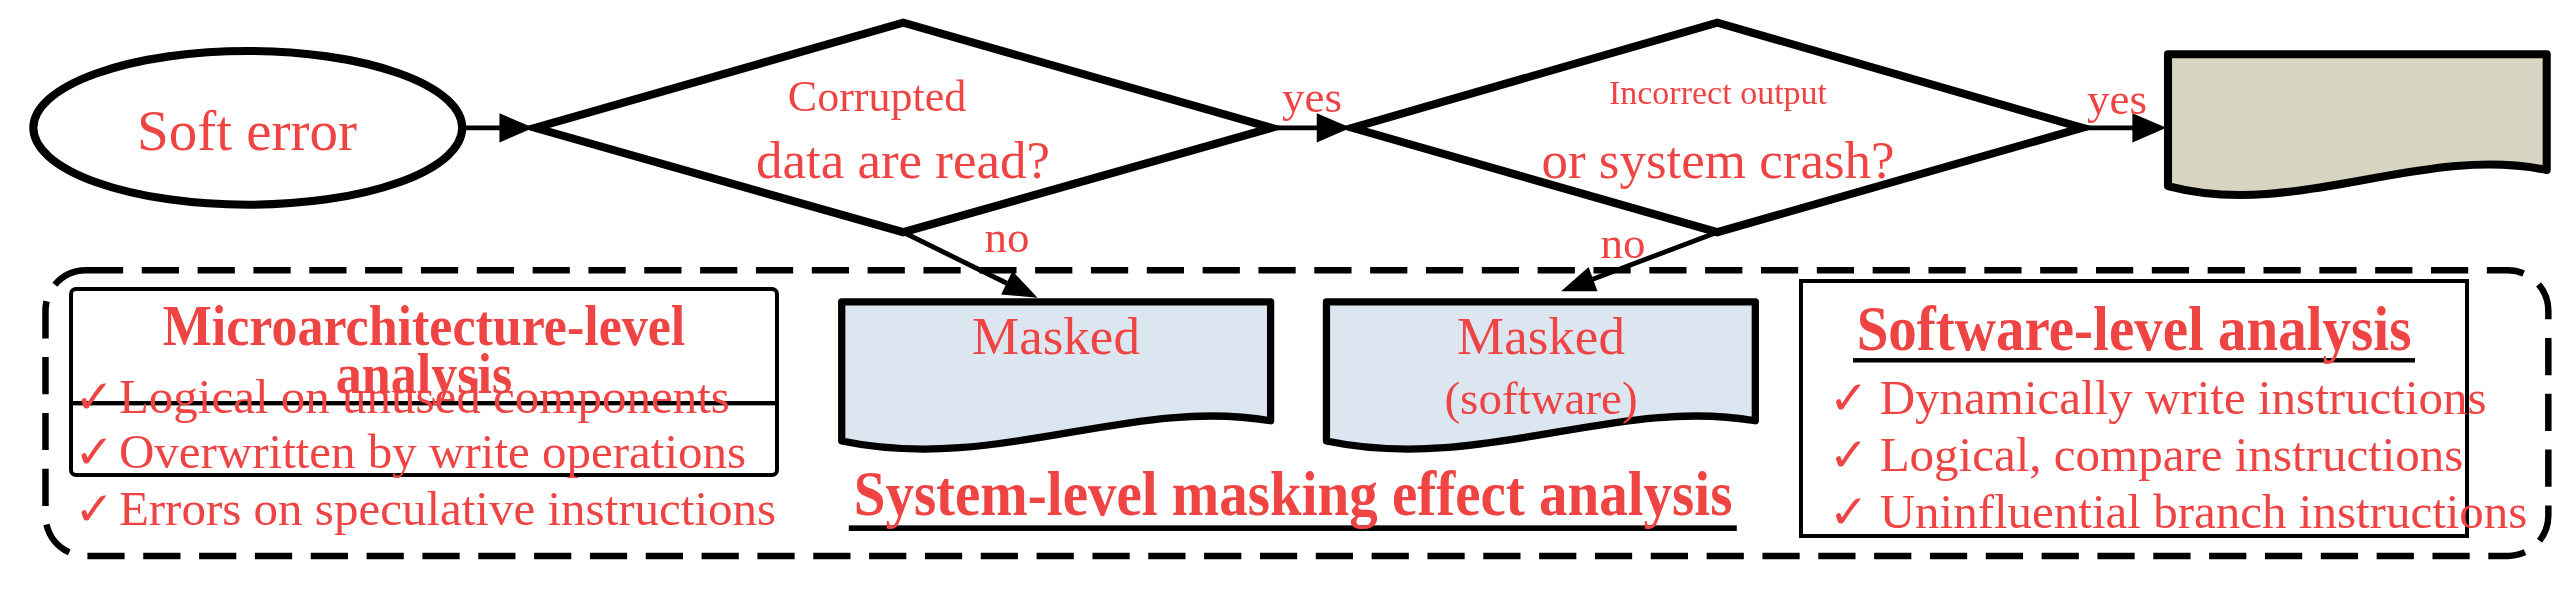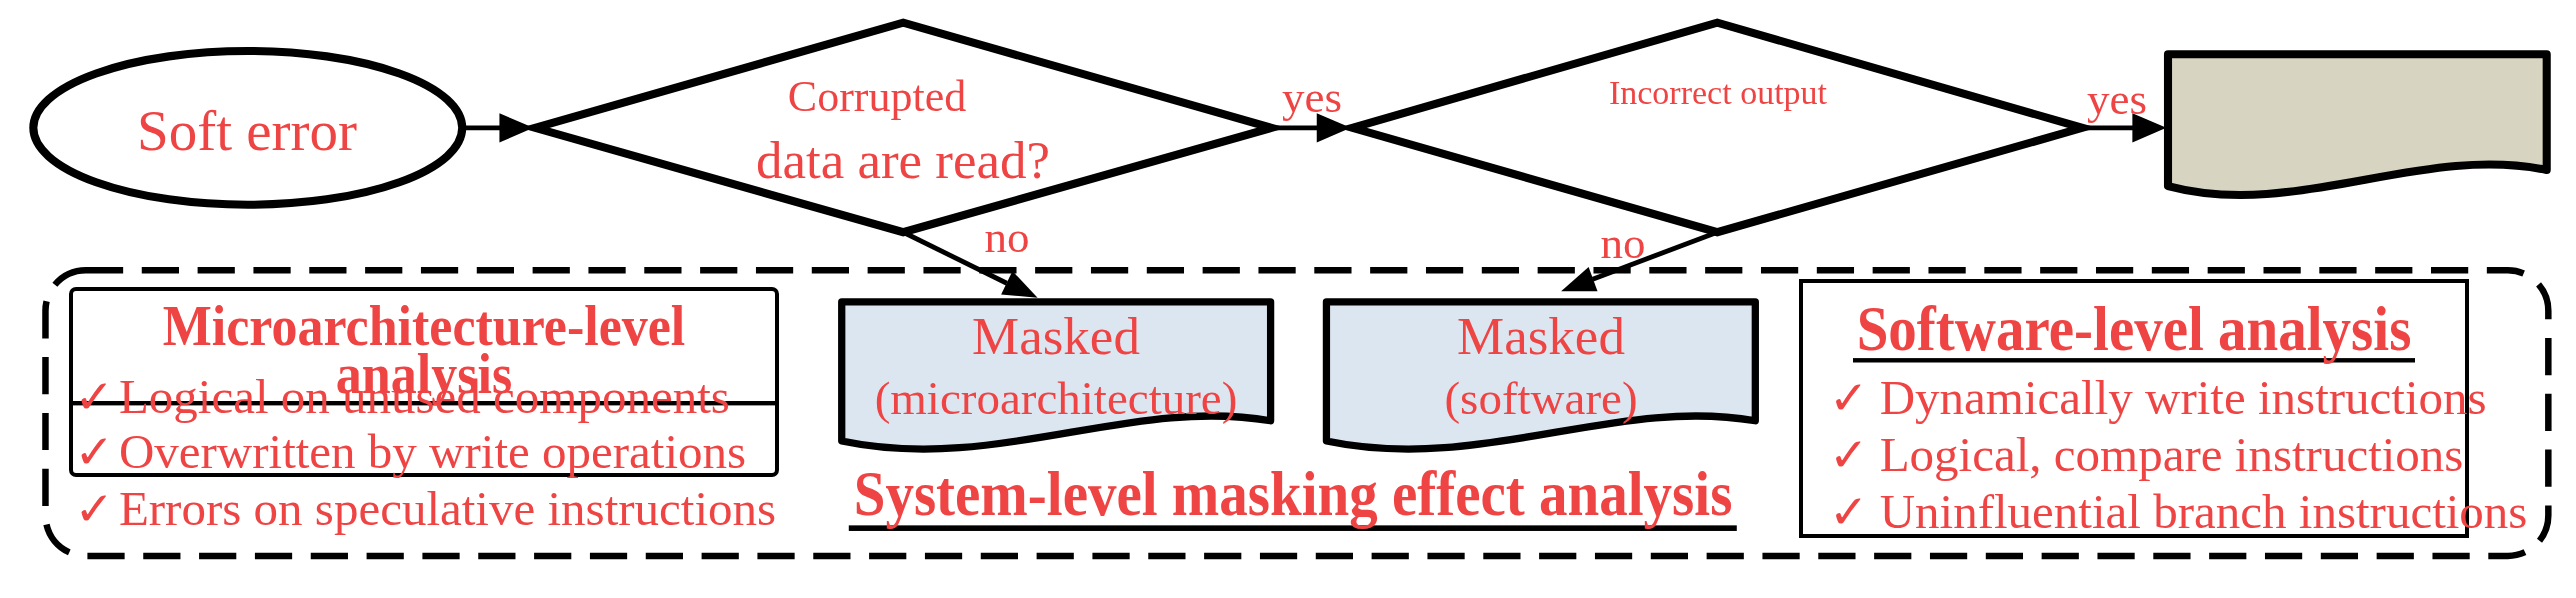--- a/index.html
+++ b/index.html
@@ -53,29 +53,29 @@
     <line x1="2121" y1="287" x2="1967" y2="345" stroke="#000" stroke-width="6"></line>
     <polygon points="1928,360 1962,330 1973,360" fill="#000"></polygon>
   </svg>
 
   <div class="lbl" style="left:247px;top:130px;font-size:57px;">Soft error</div>
 
   <div class="lbl" style="left:877px;top:97px;font-size:44px;">Corrupted</div>
   <div class="lbl" style="left:903px;top:160px;font-size:53px;text-align:right;">data are read?</div>
 
   <div class="lbl" style="left:1718px;top:93px;font-size:34px;">Incorrect output</div>
+  <div class="lbl" style="left:1718px;top:160px;font-size:53px;">or system crash?</div>
 
   <div class="lbl" style="left:1312px;top:97px;font-size:45px;">yes</div>
   <div class="lbl" style="left:2117px;top:99px;font-size:45px;">yes</div>
   <div class="lbl" style="left:1007px;top:237px;font-size:45px;">no</div>
   <div class="lbl" style="left:1623px;top:243px;font-size:45px;">no</div>
 
 
   <div class="lbl" style="left:1056px;top:336px;font-size:53px;">Masked</div>
-  <div class="lbl" style="left:1056px;top:398px;font-size:47px;">(microarchitecture)</div>
 
   <div class="lbl" style="left:1541px;top:336px;font-size:53px;">Masked</div>
   <div class="lbl" style="left:1541px;top:398px;font-size:47px;">(software)</div>
 
   <div class="abox" style="left:69px;top:287px;width:710px;height:190px;border-radius:7px;">
     <div class="ahead" style="top:11.3px;font-size:52px;">
       <span class="hspan" style="line-height:44px;">Microarchitecture-level analysis</span>
     </div>
     <div class="citem" style="left:1.6px;top:105px;font-size:49px;">
       <span class="check" style="font-size:47px;margin-right:4.9px;">✓</span>

